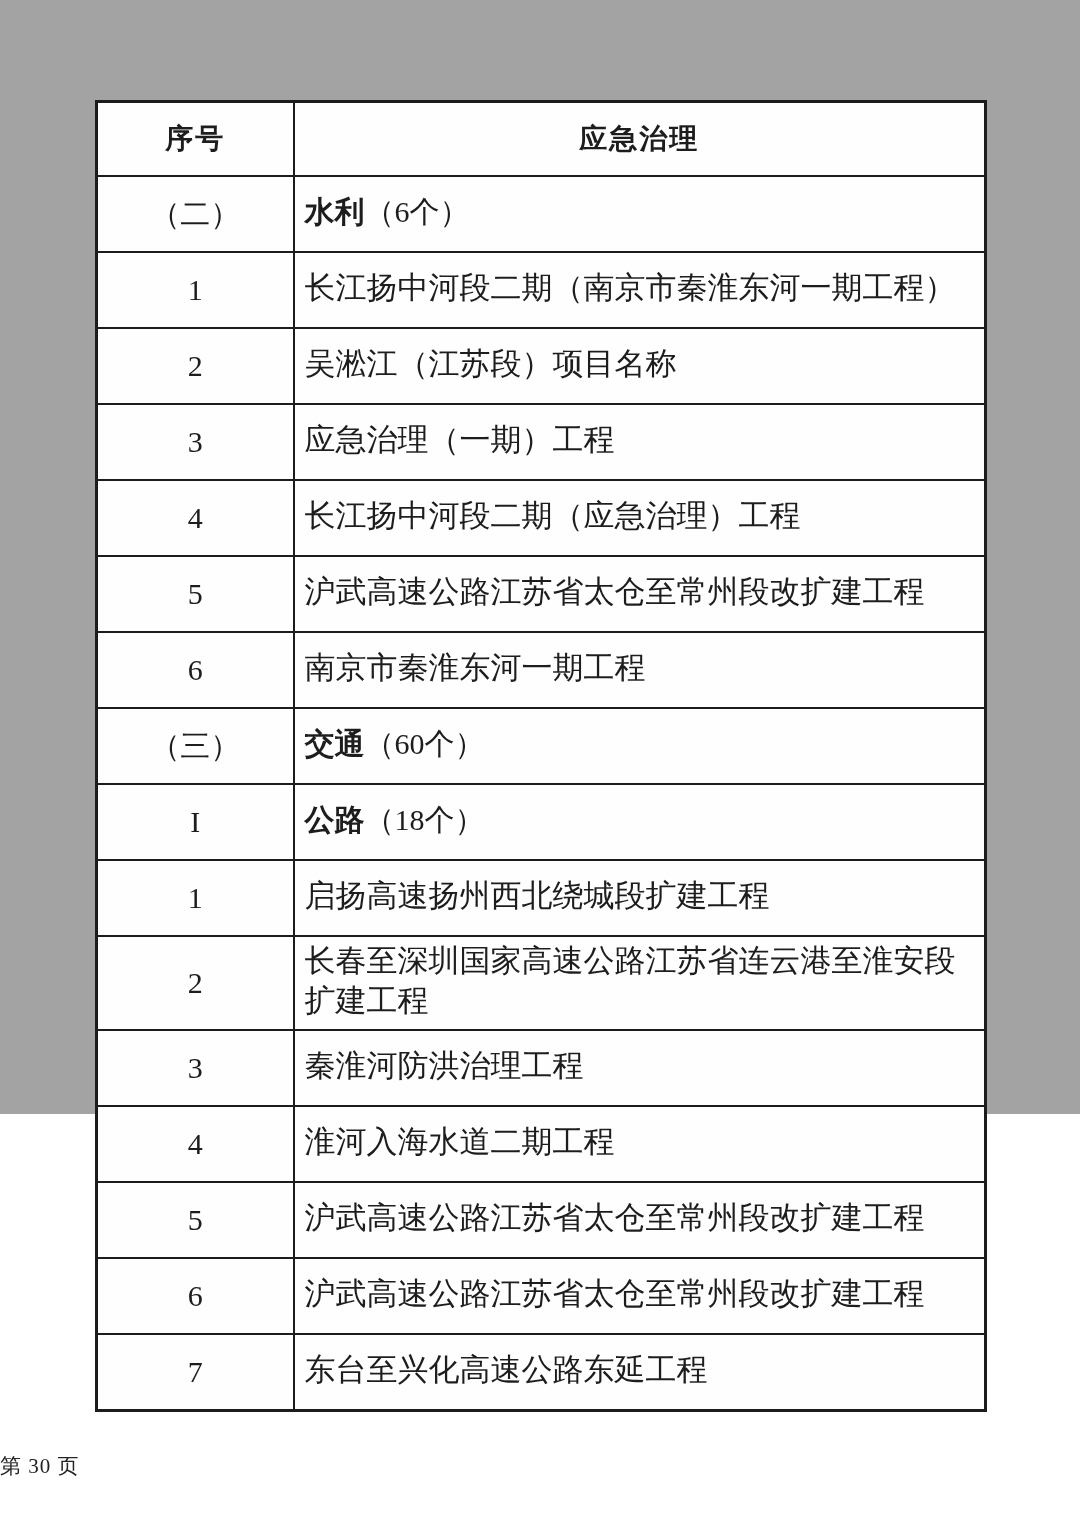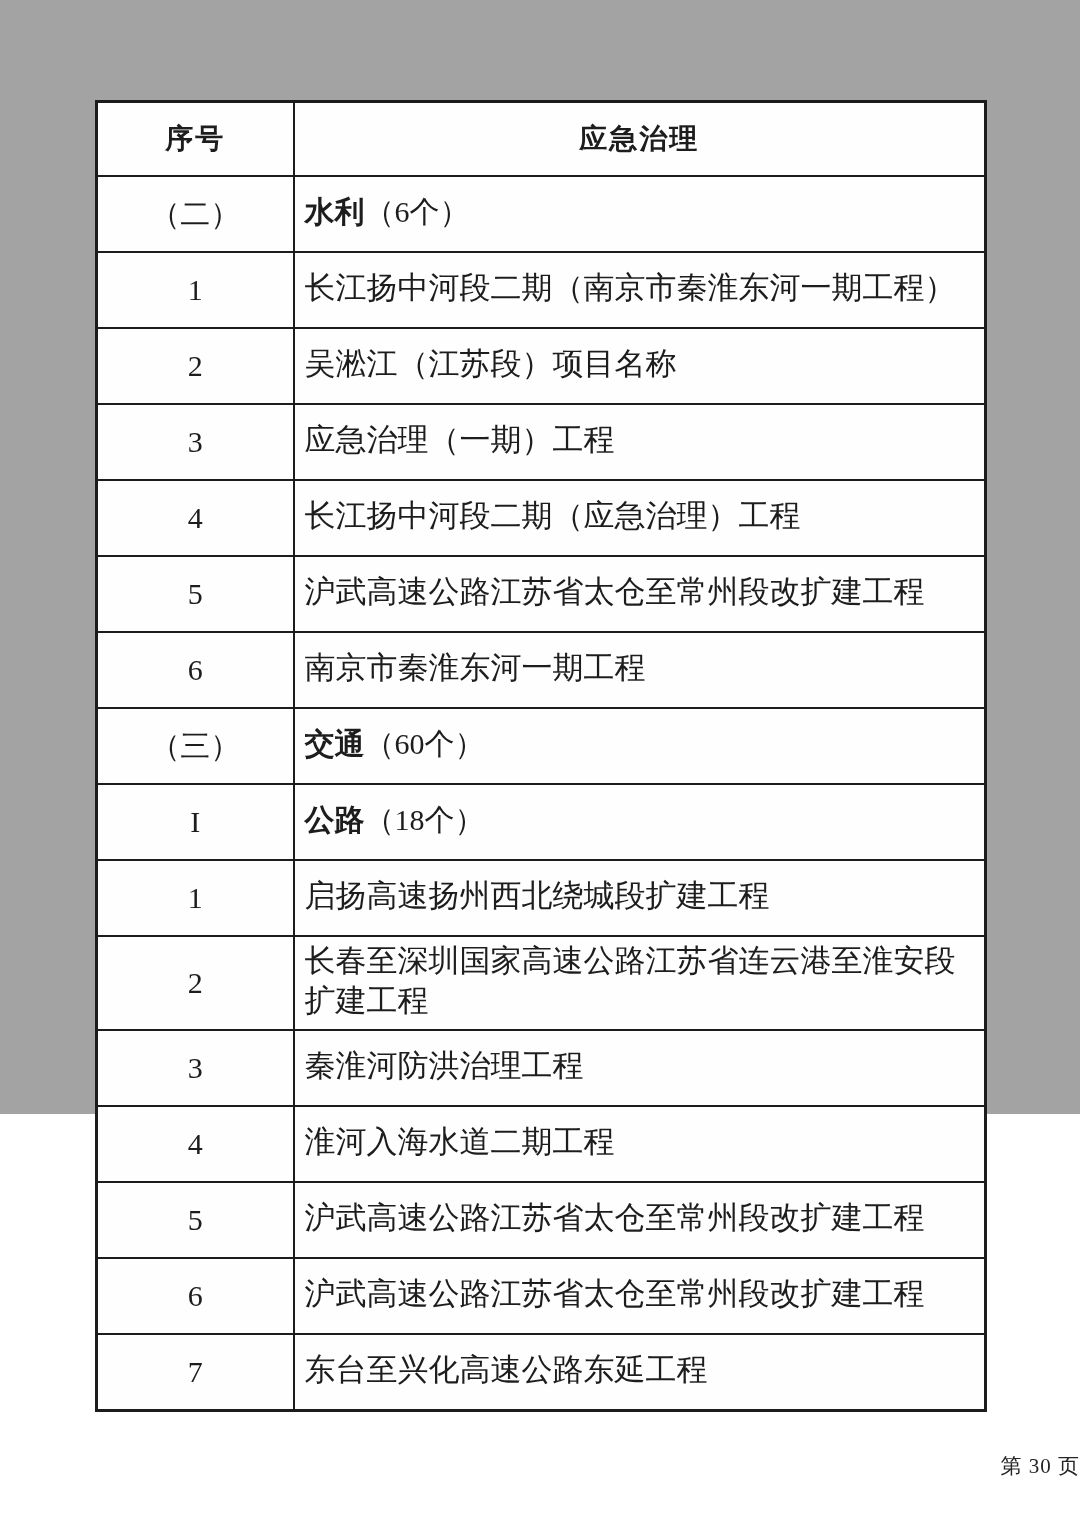--- a/index.html
+++ b/index.html
@@ -65,21 +65,21 @@
   }
   tr.section-row .col-name .section-count {
     font-size: 30px;
     font-weight: normal;
   }
   .page-footer {
     position: absolute;
     left: 0;
     top: 1452px;
     width: 1080px;
-    text-align: right;
+    text-align: left;
     font-size: 21px;
     color: #242424;
     letter-spacing: 1px;
   }
 </style>
 </head>
 <body>
 
 <div class="page">
 

